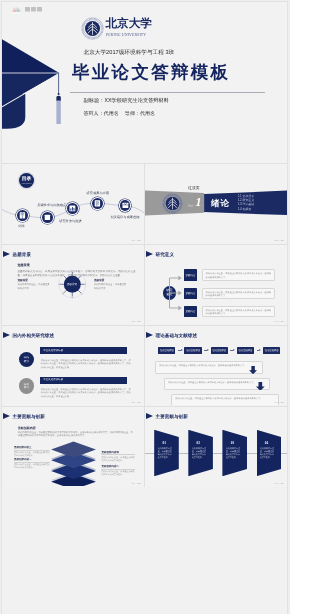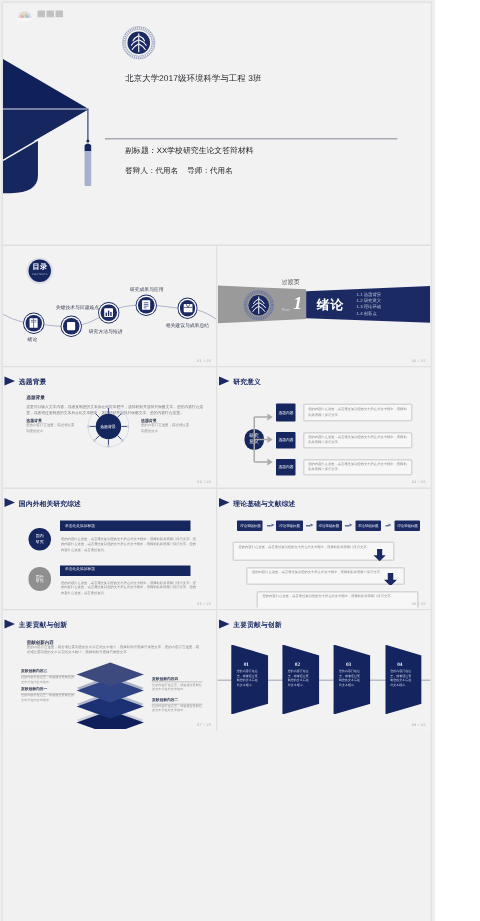--- a/index.html
+++ b/index.html
@@ -196,22 +196,27 @@
         <path d="M22 10.5 L22 33.5"></path>
         <path d="M21.2 13.5 Q16.5 15.6 14.6 19.6"></path>
         <path d="M22.8 13.5 Q27.5 15.6 29.4 19.6"></path>
         <path d="M21.2 18.6 Q15.3 21 12.6 25.3"></path>
         <path d="M22.8 18.6 Q28.7 21 31.4 25.3"></path>
         <path d="M21.2 23.8 Q15.9 26.4 13.7 30.6"></path>
         <path d="M22.8 23.8 Q28.1 26.4 30.3 30.6"></path>
       </g>
     </svg>
 
+    <div class="pku-name">
+      <div class="pku-cn">北京大学</div>
+      <div class="pku-en">PEKING UNIVERSITY</div>
+    </div>
 
     <div class="subline">北京大学2017级环境科学与工程  3班</div>
+    <div class="maintitle">毕业论文答辩模板</div>
     <div class="rule"></div>
     <div class="subtitle">副标题：XX学校研究生论文答辩材料</div>
     <div class="byline"><span>答辩人：代用名</span><span class="bygap"></span><span>导师：代用名</span></div>
   </div>
 
   <div class="grid">
 
     <div class="row">
       <div class="vdiv"></div>
 

